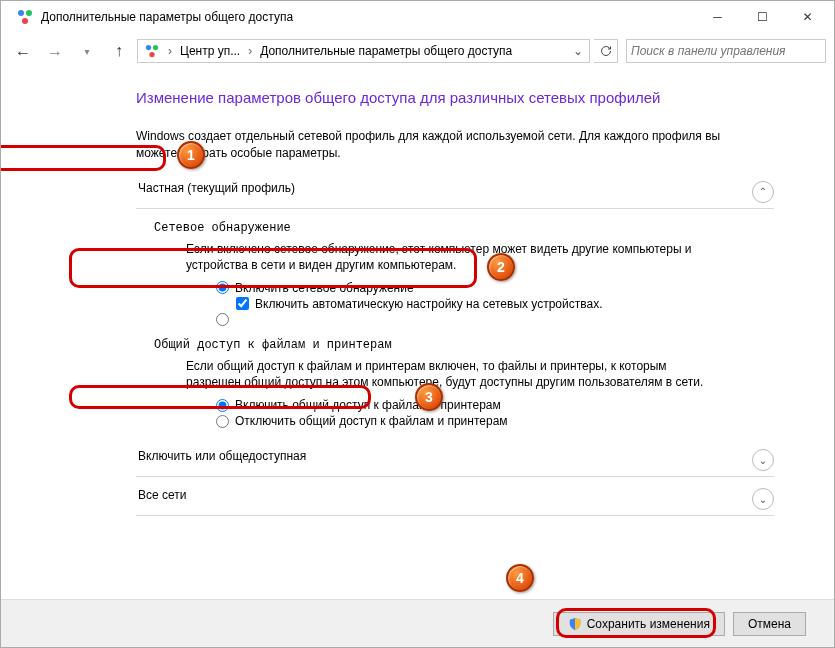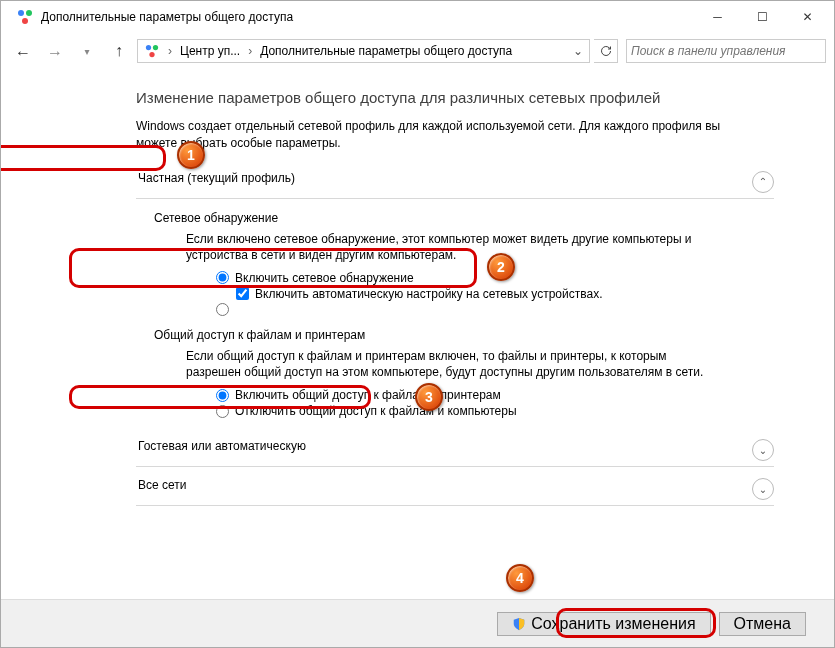--- a/index.html
+++ b/index.html
@@ -15,32 +15,32 @@
   .nav-arrow.enabled { color: #333; }
   .breadcrumb-box { flex: 1; height: 24px; border: 1px solid #ccc; display: flex; align-items: center; padding: 0 2px; gap: 2px; }
   .bc-icon { width: 16px; height: 16px; margin: 0 4px; display: flex; align-items: center; justify-content: center; }
   .bc-seg { padding: 0 4px; height: 22px; display: flex; align-items: center; }
   .bc-sep { color: #666; padding: 0 2px; }
   .bc-chevbtn { width: 18px; display: flex; align-items: center; justify-content: center; color: #555; }
   .refresh-btn { width: 24px; height: 24px; border: 1px solid #ccc; border-left: none; display: flex; align-items: center; justify-content: center; }
   .searchbox { width: 200px; height: 24px; border: 1px solid #ccc; margin-left: 4px; display: flex; align-items: center; padding: 0 4px; }
   .searchbox input { border: none; outline: none; font-size: 12px; width: 100%; color: #404040; font-style: italic; }
   .content { flex: 1; padding: 20px 60px 10px 135px; overflow: hidden; }
-  .heading { color: #404040; font-size: 15px; margin-bottom: 12px; }
+  .heading { color: #6d28d9; font-size: 15px; margin-bottom: 22px; }
   .subtext { color: #000; font-size: 12px; line-height: 1.4; margin-bottom: 14px; max-width: 600px; }
   .section-row { display: flex; align-items: flex-start; border-bottom: 1px solid #d8d8d8; padding: 5px 0 5px 0; position: relative; }
   .section-label { flex: 1; font-size: 12px; padding-left: 2px; }
   .section-chev { width: 22px; height: 22px; border: 1px solid #bbb; border-radius: 50%; display: flex; align-items: center; justify-content: center; color: #555; font-size: 10px; }
-  .subsection-title { font-size: 12px; margin: 12px 0 6px 18px; }
+  .subsection-title { font-size: 12px; margin: 12px 0 6px 18px; font-family: Liberation Mono, monospace; }
   .desc { font-size: 12px; margin: 6px 0 8px 50px; max-width: 520px; line-height: 1.35; }
   .radio-row, .check-row { font-size: 12px; margin: 2px 0 2px 80px; display: flex; align-items: center; gap: 6px; }
   .check-row { margin-left: 100px; }
   input[type=radio], input[type=checkbox] { width: 13px; height: 13px; }
   .footer { height: 48px; border-top: 1px solid #ddd; background: #f0f0f0; display: flex; align-items: center; justify-content: flex-end; padding: 0 28px; gap: 8px; position: relative; }
-  .btn { height: 24px; padding: 0 14px; border: 1px solid #aaa; background: #e1e1e1; font-size: 16px; display: flex; align-items: center; gap: 5px; }
+  .btn { height: 24px; padding: 0 14px; border: 1px solid #aaa; background: #e1e1e1; font-size: 12px; display: flex; align-items: center; gap: 5px; }
   .callout { position: absolute; border: 3px solid #d40000; border-radius: 10px; pointer-events: none; z-index: 5; }
   .numbadge { position: absolute; width: 28px; height: 28px; border-radius: 50%; background: radial-gradient(circle at 35% 30%, #ff9a3c, #d43500); color: #fff; font-weight: bold; font-size: 14px; display: flex; align-items: center; justify-content: center; border: 2px solid #aa3000; box-shadow: inset 1px 1px 2px rgba(255,255,255,0.5), 1px 1px 3px rgba(0,0,0,0.4); z-index: 6; pointer-events: none; }
   .shield { width: 14px; height: 14px; }
 </style>
 </head>
 <body>
 
 <div class="window">
 
   <div class="titlebar">
@@ -116,27 +116,27 @@
 
     <div class="subsection-title">Общий доступ к файлам и принтерам</div>
     <div class="desc">Если общий доступ к файлам и принтерам включен, то файлы и принтеры, к которым разрешен общий доступ на этом компьютере, будут доступны другим пользователям в сети.</div>
 
     <label class="radio-row">
       <input type="radio" name="sh" checked="" style="">
       <span>Включить общий доступ к файлам и принтерам</span>
     </label>
     <label class="radio-row">
       <input type="radio" name="sh" style="">
-      <span>Отключить общий доступ к файлам и компьютеры</span>
+      <span>Отключить общий доступ к файлам и принтерам</span>
     </label>
 
     <div style="height:14px"></div>
 
     <div class="section-row">
-      <span class="section-label">Гостевая или автоматическую</span>
+      <span class="section-label">Включить или общедоступная</span>
       <span class="section-chev">⌄</span>
     </div>
     <div class="section-row" style="margin-top:6px;">
       <span class="section-label">Все сети</span>
       <span class="section-chev">⌄</span>
     </div>
 
     <div class="callout" style="left:-9px; top:76px; width:174px; height:26px;"></div>
     <div class="numbadge" style="left:176px; top:72px;">1</div>
 

